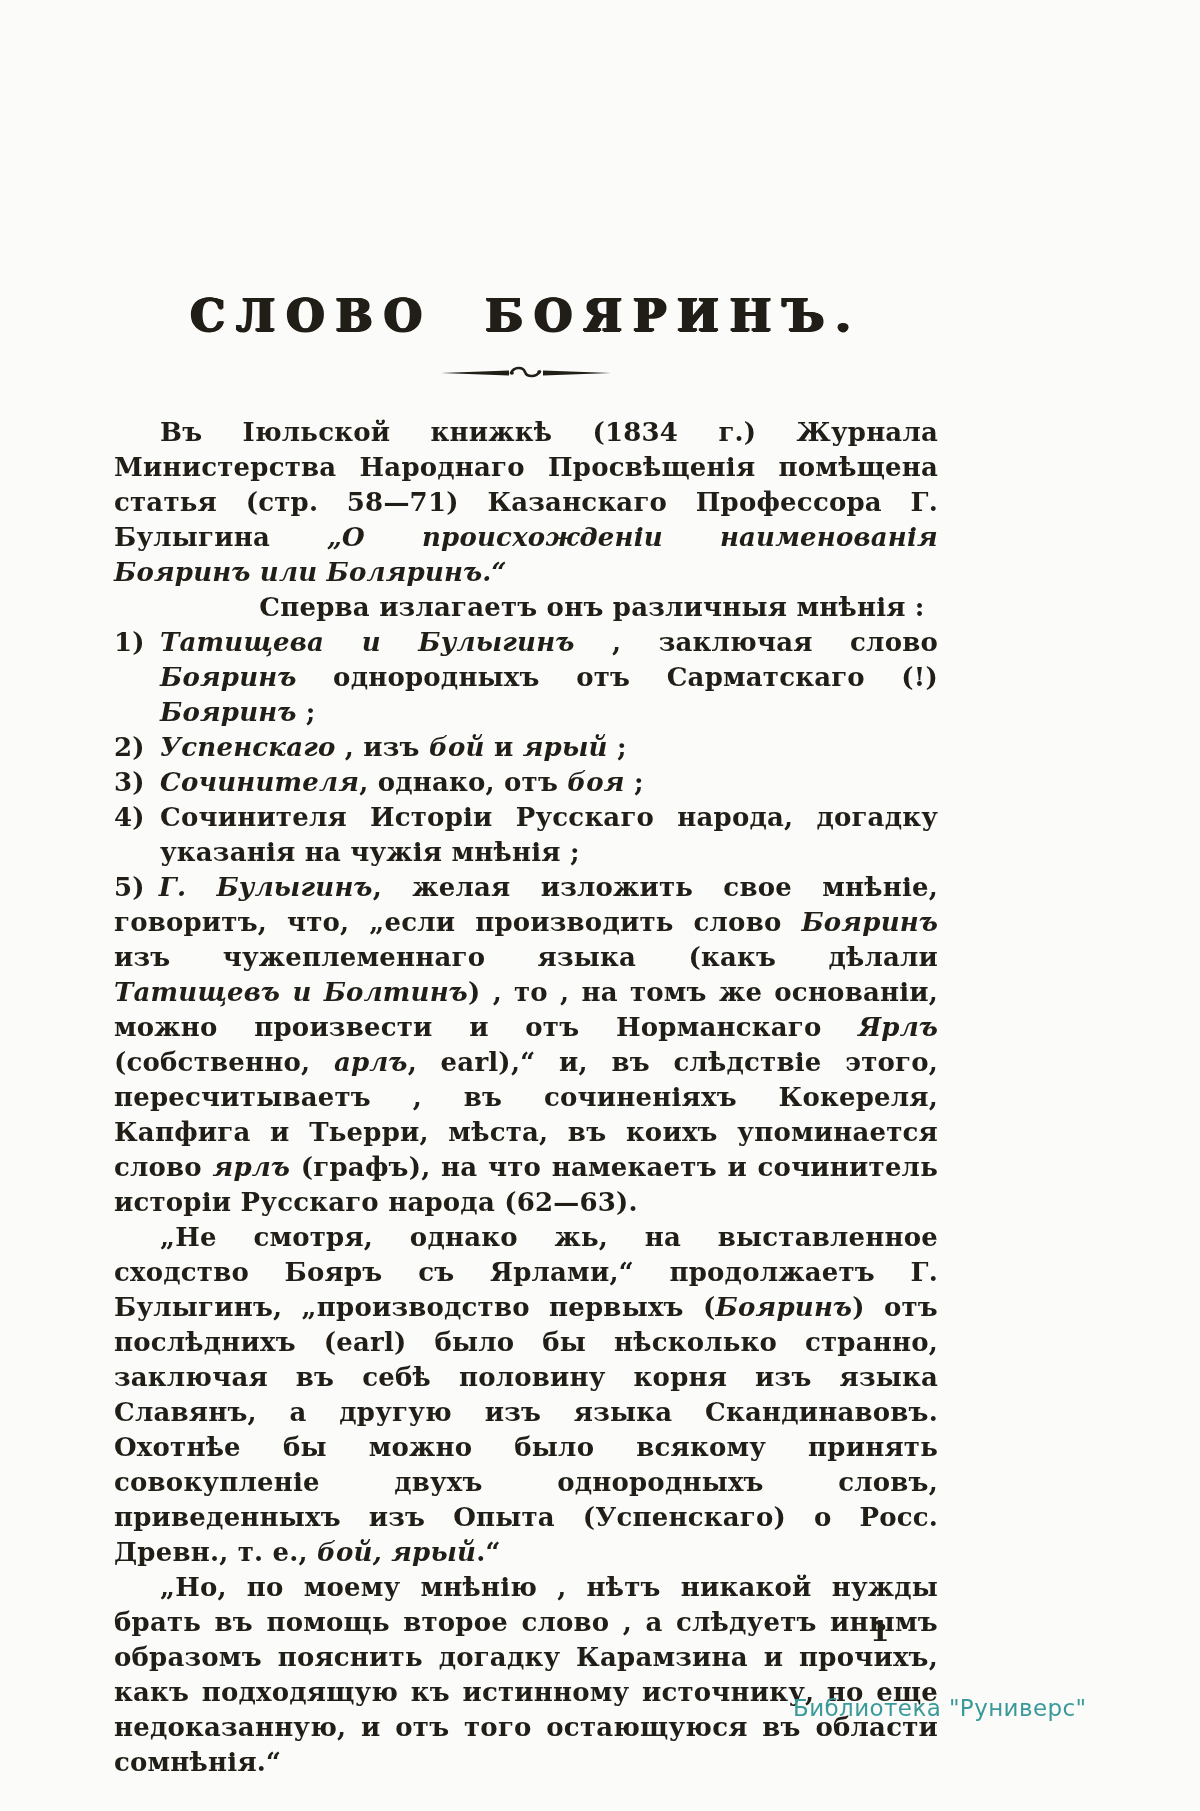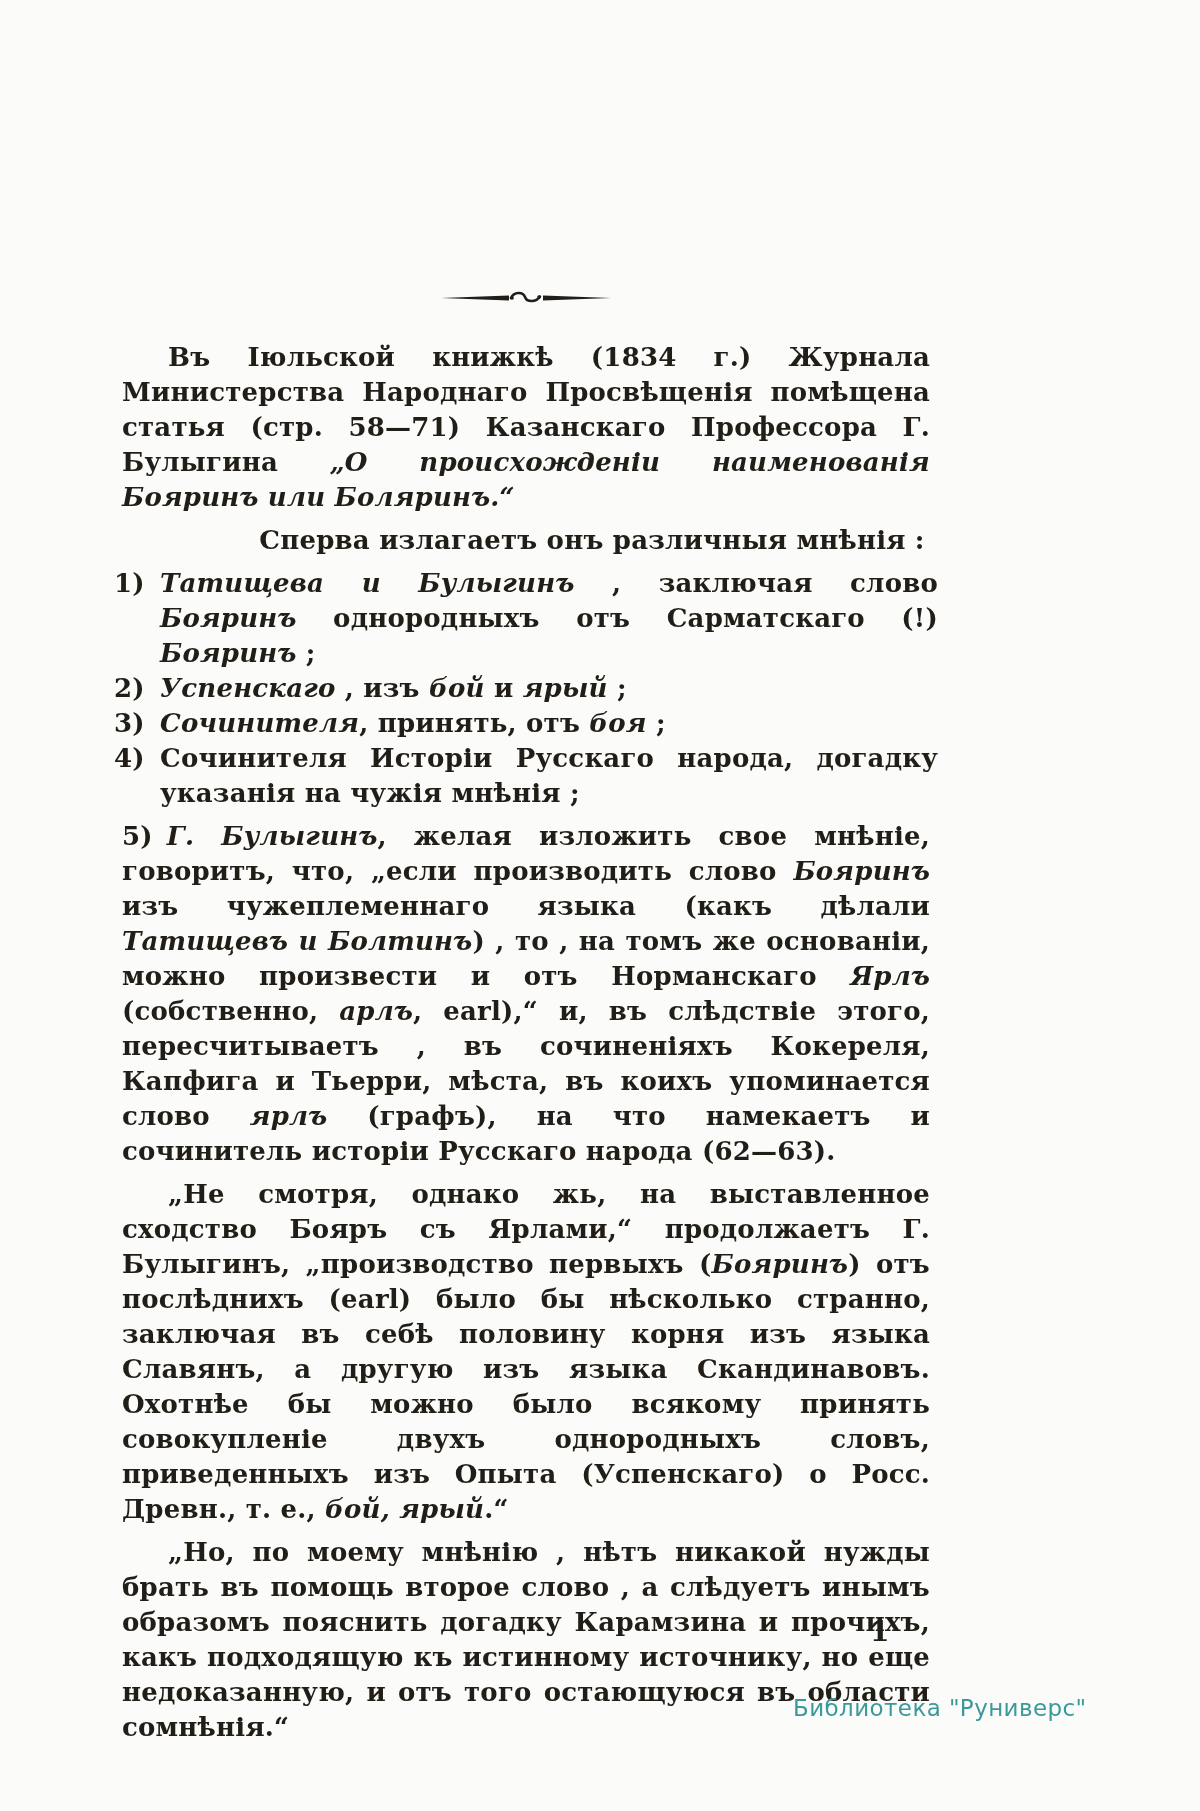--- a/index.html
+++ b/index.html
@@ -34,21 +34,21 @@
     margin: 0 0 34px 0;
     line-height: 0;
   }
   .body-text {
     font-size: 26px;
     line-height: 35px;
     font-weight: bold;
     text-align: justify;
     letter-spacing: 0.2px;
   }
-  p.para { margin: 8px; }
+  p.para { margin: 0; }
   .indent { text-indent: 46px; }
   .flush  { text-indent: 0; }
   .leadin { text-indent: 132px; text-align: center; }
   .list-item { display: flex; }
   .num  { flex: 0 0 46px; }
   .itxt { flex: 1 1 auto; text-align: justify; }
   .num5 { padding-right: 14px; }
   .it { font-style: italic; }
   .page-number {
     position: absolute;
@@ -65,20 +65,21 @@
     letter-spacing: 0.4px;
     color: var(--watermark, #3a9a9a);
     font-family: "DejaVu Sans", "Liberation Sans", sans-serif;
   }
 </style>
 </head>
 <body>
 
 <div class="content">
 
+  <h1 class="title">СЛОВО БОЯРИНЪ.</h1>
 
   <div class="divider">
     <svg width="170" height="16" viewBox="0 0 170 16">
       <polygon points="0,8 68,5.4 68,10.6" fill="currentColor"></polygon>
       <polygon points="170,8 102,5.4 102,10.6" fill="currentColor"></polygon>
       <path d="M70,8 C73,1.5 82,1.5 84,7 C86,12.5 95,12.5 99,6.5" fill="none" stroke="currentColor" stroke-width="2.6" stroke-linecap="round"></path>
       <circle cx="71" cy="8" r="1.8" fill="currentColor"></circle>
       <circle cx="98" cy="7" r="1.8" fill="currentColor"></circle>
     </svg>
   </div>
@@ -96,21 +97,21 @@
         <span class="itxt"><span class="it">Татищева и Булыгинъ</span><span> , заключая  слово </span><span class="it">Бояринъ</span><span> однородныхъ отъ Сарматскаго (!) </span><span class="it">Бояринъ</span><span> ;</span></span>
       </div>
 
       <div class="list-item">
         <span class="num">2)</span>
         <span class="itxt"><span class="it">Успенскаго</span><span> , изъ </span><span class="it">бой</span><span> и </span><span class="it">ярый</span><span> ;</span></span>
       </div>
 
       <div class="list-item">
         <span class="num">3)</span>
-        <span class="itxt"><span class="it">Сочинителя</span><span>,  принять,  отъ </span><span class="it">боя</span><span> ;</span></span>
+        <span class="itxt"><span class="it">Сочинителя</span><span>,  однако,  отъ </span><span class="it">боя</span><span> ;</span></span>
       </div>
 
       <div class="list-item">
         <span class="num">4)</span>
         <span class="itxt"><span>Сочинителя Исторіи Русскаго народа, догадку указанія на чужія мнѣнія ;</span></span>
       </div>
 
       <p class="para flush">
         <span class="num5">5)</span><span><span class="it">Г. Булыгинъ</span><span>, желая изложить свое мнѣніе, говоритъ, что, „если производить слово </span><span class="it">Бояринъ</span><span> изъ чужеплеменнаго языка (какъ дѣлали </span><span class="it">Татищевъ и Болтинъ</span><span>) , то , на томъ же основаніи, можно произвести и отъ Норманскаго </span><span class="it">Ярлъ</span><span> (собственно, </span><span class="it">арлъ</span><span>, earl),“ и, въ слѣдствіе этого, пересчитываетъ , въ сочиненіяхъ Кокереля, Капфига и Тьерри, мѣста, въ коихъ упоминается слово </span><span class="it">ярлъ</span><span> (графъ), на что намекаетъ и сочинитель исторіи Русскаго народа (62—63).</span></span>
       </p>

